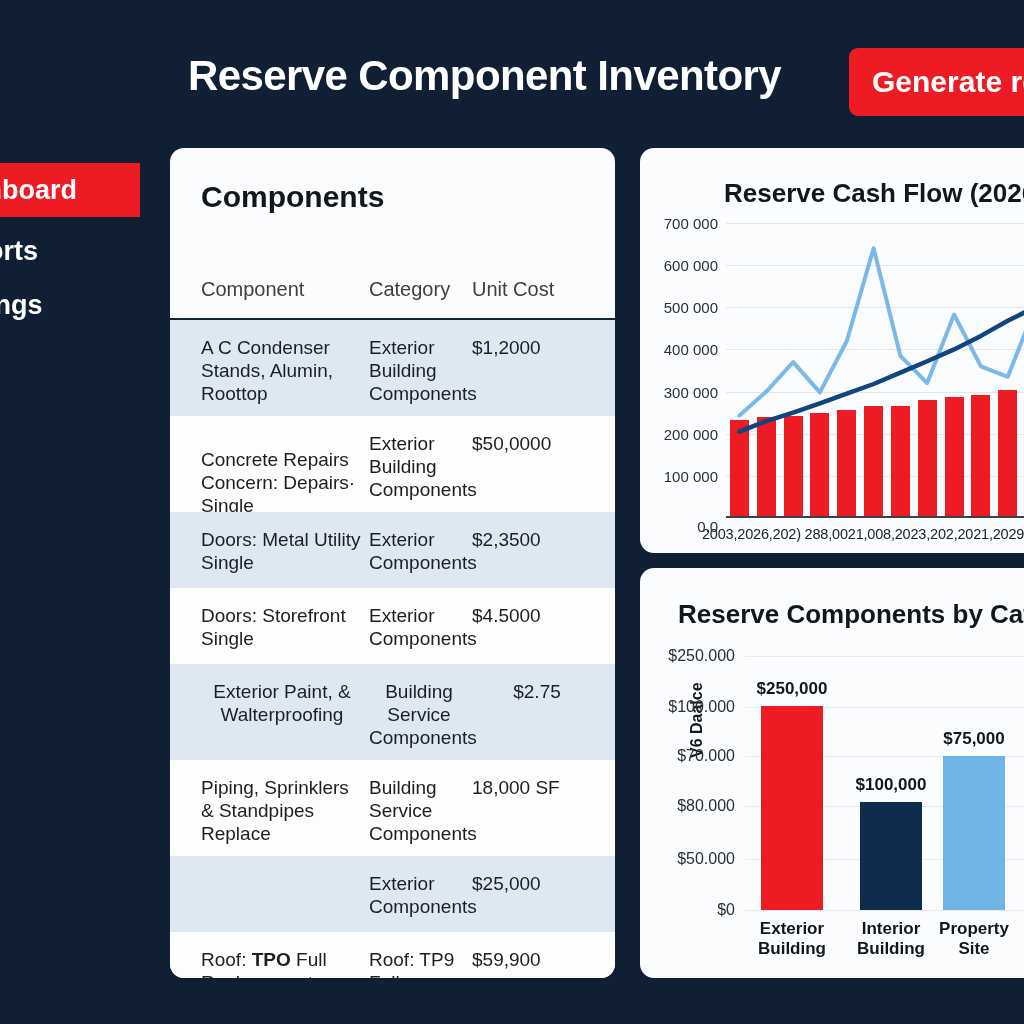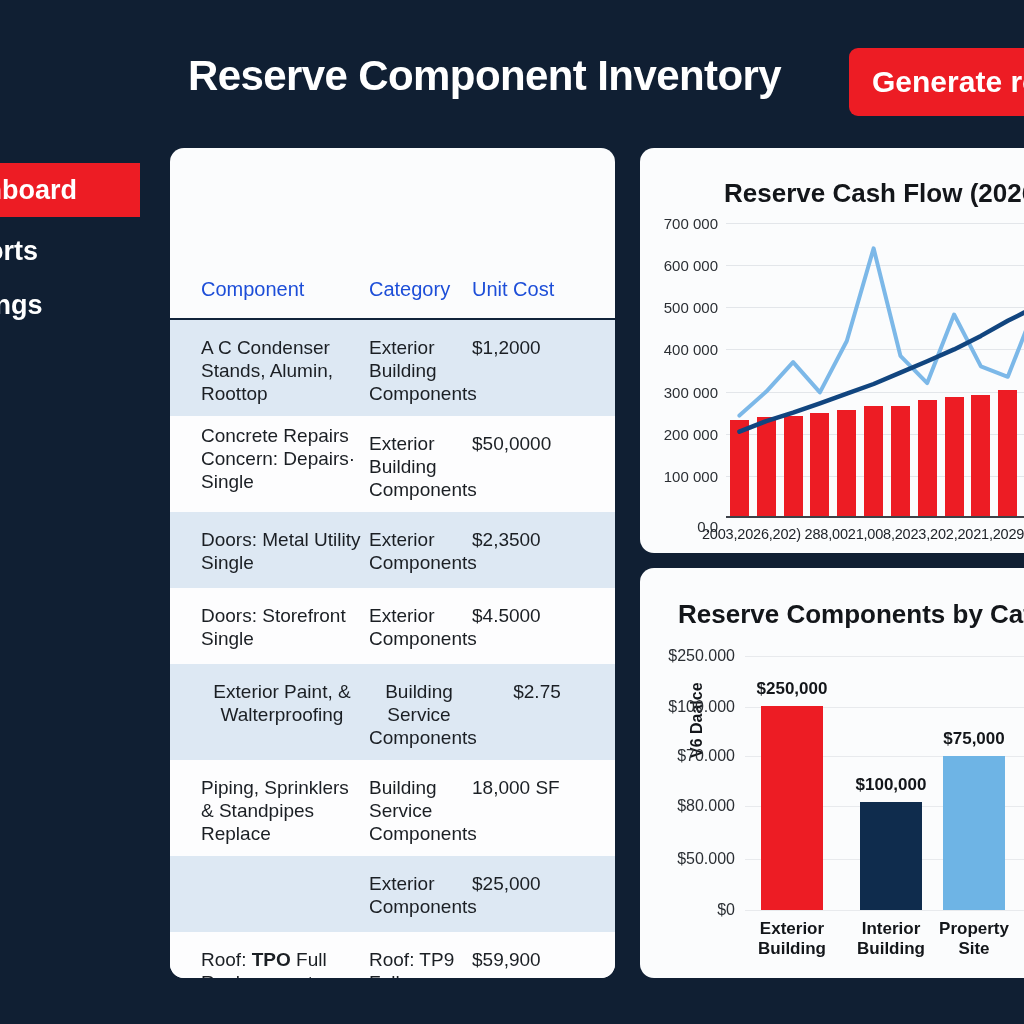--- a/index.html
+++ b/index.html
@@ -55,21 +55,21 @@
   }
   #table-title {
     position:absolute; left:31px; top:32px;
     font-size:30px; font-weight:700; color:#13161a;
   }
   #table-head {
     position:absolute; left:0; top:90px; width:445px; height:82px;
     background:#fbfcfd; border-bottom:2px solid #11243a;
   }
   .th {
-    position:absolute; top:40px; font-size:20px; color:#1d4ed8; font-weight:400;
+    position:absolute; top:40px; font-size:20px; color:#404040; font-weight:400;
   }
   .th.c0 { left:31px; }
   .th.c1 { left:199px; }
   .th.c2 { left:302px; }
   #rows { position:absolute; left:0; top:172px; width:445px; }
   .row { position:relative; width:445px; padding:14px 0 16px 0; }
   .row.odd { background:#dde8f3; }
   .row.even { background:#fdfdfe; }
   .cell {
     position:absolute; font-size:19px; line-height:23px;
@@ -159,33 +159,34 @@
   </div>
   <div class="nav-item" id="nav2">
     <span>Settings</span>
   </div>
 </div>
 
 <div id="page-title">Reserve Component Inventory</div>
 <button id="generate-btn">Generate report</button>
 
 <div id="table-card">
+  <div id="table-title">Components</div>
   <div id="table-head">
     <div class="th c0">Component</div>
     <div class="th c1">Category</div>
     <div class="th c2">Unit Cost</div>
   </div>
   <div id="rows">
       <div class="row odd" style="height: 96px;">
         <div class="cell c0" style="top: 16px;">A C Condenser Stands, Alumin, Roottop</div>
         <div class="cell c1" style="top: 16px;">Exterior Building Components</div>
         <div class="cell c2" style="top: 16px;">$1,2000</div>
       </div>
       <div class="row even" style="height: 96px;">
-        <div class="cell c0" style="top: 8px;">Concrete Repairs Concern: Depairs· Single</div>
+        <div class="cell c0" style="top: 32px;">Concrete Repairs Concern: Depairs· Single</div>
         <div class="cell c1" style="top: 16px;">Exterior Building Components</div>
         <div class="cell c2" style="top: 16px;">$50,0000</div>
       </div>
       <div class="row odd" style="height: 76px;">
         <div class="cell c0" style="top: 16px;">Doors: Metal Utility Single</div>
         <div class="cell c1" style="top: 16px;">Exterior Components</div>
         <div class="cell c2" style="top: 16px;">$2,3500</div>
       </div>
       <div class="row even" style="height: 76px;">
         <div class="cell c0" style="top: 16px;">Doors: Storefront Single</div>

